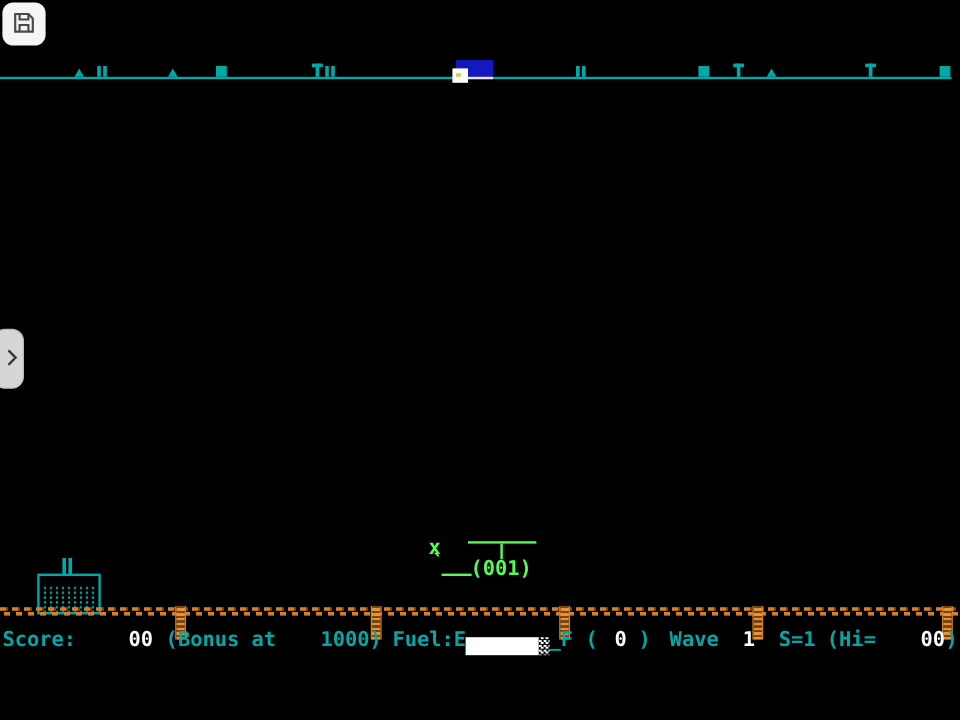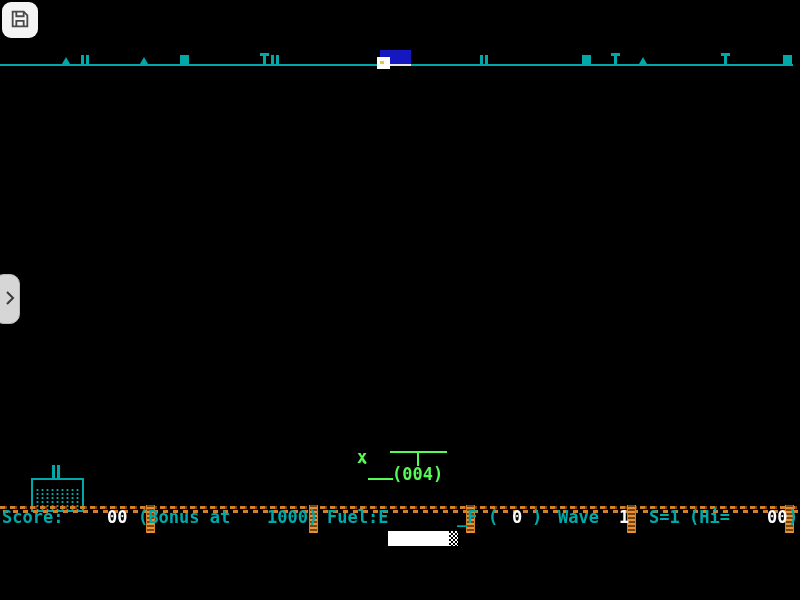--- a/index.html
+++ b/index.html
@@ -50,21 +50,21 @@
   
   .ground-strip{position:absolute;left:0;top:506px;width:800px;height:8px;
     background-image:
       repeating-linear-gradient(90deg,var(--orange) 0 5px,var(--brown) 5px 7px,transparent 7px 10px),
       repeating-linear-gradient(90deg,transparent 0 3px,var(--orange) 3px 8px,transparent 8px 10px);
     background-size:10px 3px,10px 3px;background-position:0 0,0 4px;background-repeat:repeat-x;}
   .post{position:absolute;top:505px;width:9px;height:28px;
     background:repeating-linear-gradient(0deg,#e2933c 0 2px,var(--brown) 2px 4px);
     border-left:1px solid var(--orange);border-right:1px solid var(--orange);}
   
-  .statusbar{position:absolute;left:0;top:508px;width:800px;height:20px;
+  .statusbar{position:absolute;left:0;top:524px;width:800px;height:20px;
     font:bold 17px "DejaVu Sans Mono",monospace;line-height:19px;}
   .seg{position:absolute;top:0;white-space:pre;}
   .seg.teal{color:var(--teal);} .seg.white{color:var(--white);text-align:right;}
   .fuel-fill{position:absolute;left:388px;top:531px;width:61px;height:15px;background:#fff;}
   .fuel-dither{position:absolute;left:449px;top:531px;width:9px;height:15px;
     background:repeating-conic-gradient(#fff 0 25%,#000 0 50%);background-size:4px 4px;}
 </style>
 </head>
 <body>
 
@@ -91,21 +91,21 @@
     <div class="radar-viewline"></div>
     <div class="radar-marker"></div>
     <div class="radar-marker-dot"></div>
 
     <div class="heli">
       <div class="heli-rotor"></div>
       <div class="heli-mast"></div>
       <div class="heli-boom"></div>
       <span class="heli-x">x</span>
       <span class="heli-tick">`</span>
-      <span class="heli-body">(004)</span>
+      <span class="heli-body">(001)</span>
     </div>
 
     <div class="depot-box"></div>
     <div class="depot-fill"></div>
     <div class="chimney c1"></div>
     <div class="chimney c2"></div>
 
     <div class="ground-strip"></div>
     <div>
         <div class="post" style="left: 146px;"></div>

